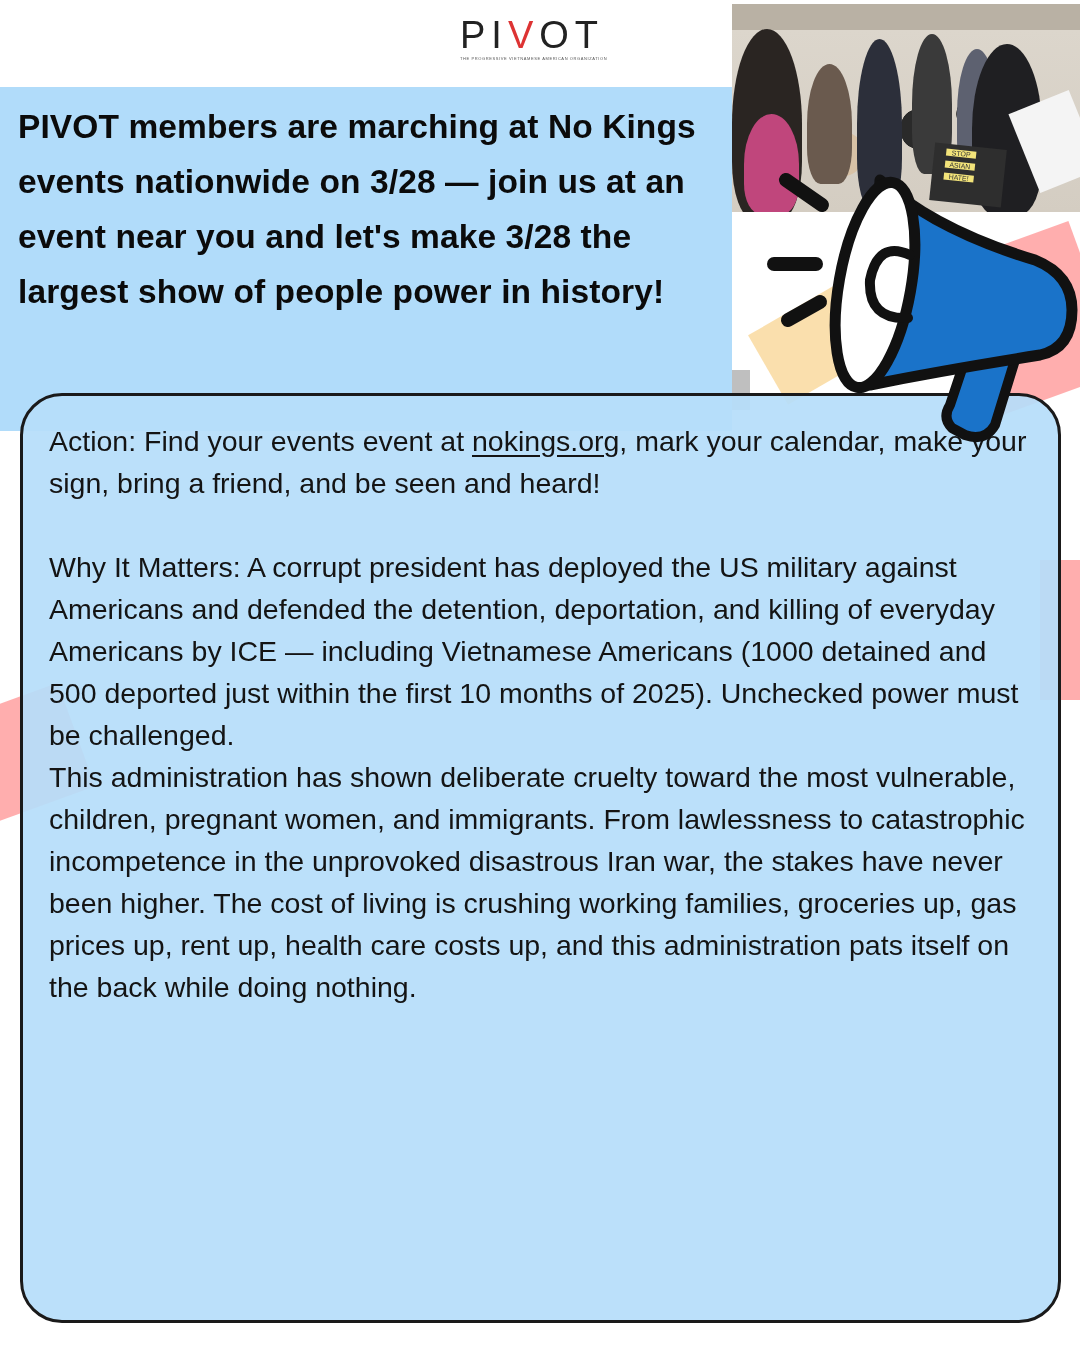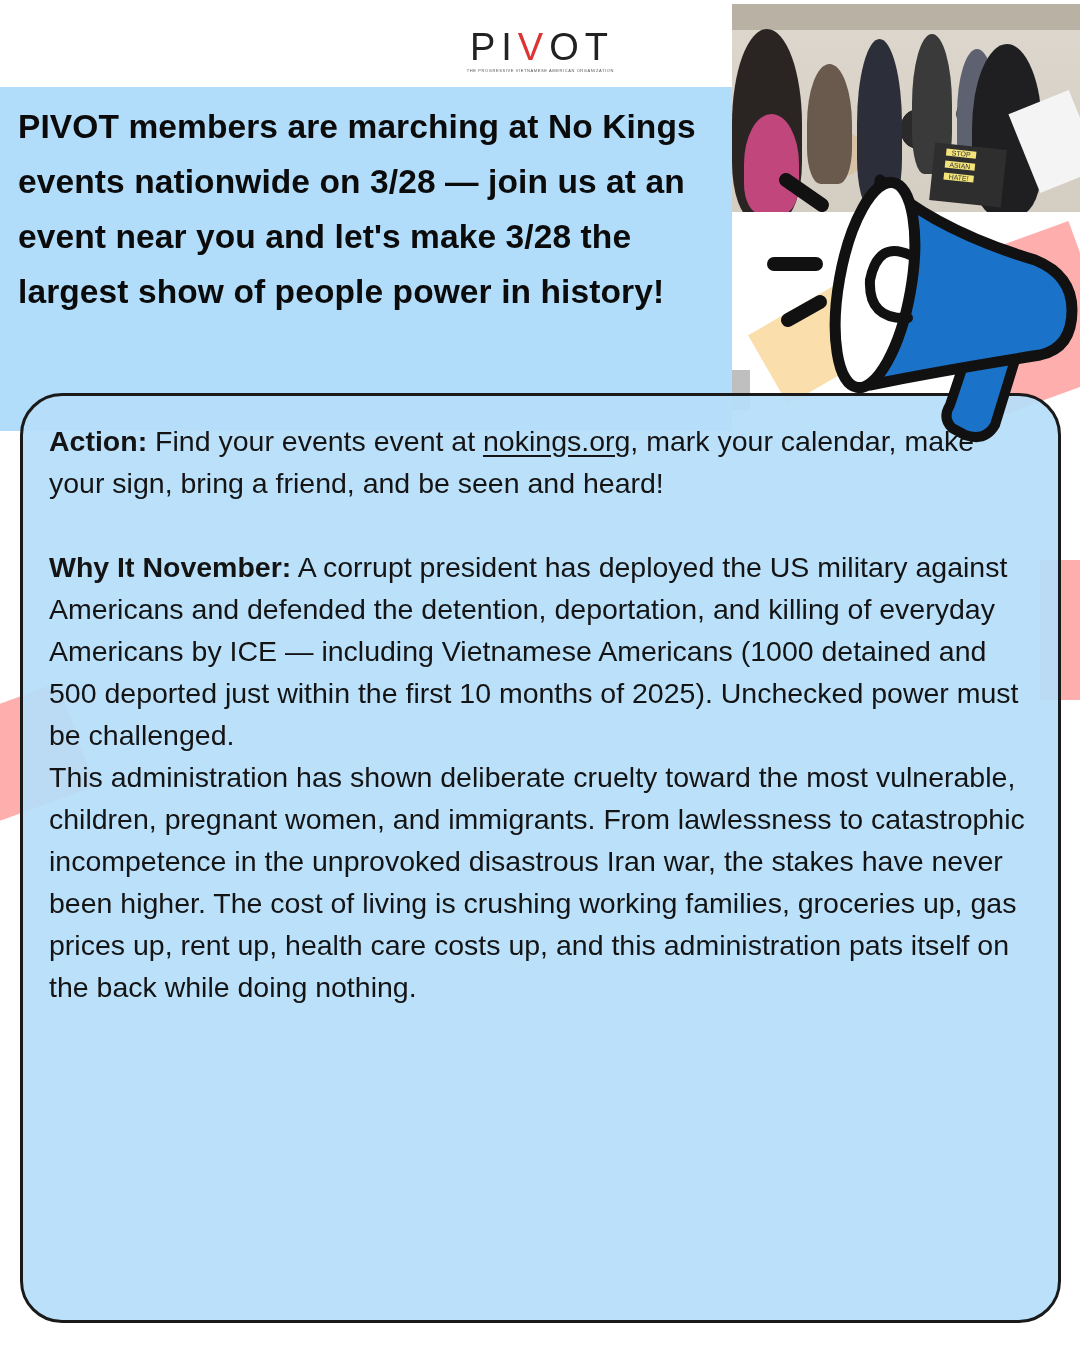--- a/index.html
+++ b/index.html
@@ -7,21 +7,21 @@
     body { position: relative; font-family: "Liberation Sans", "DejaVu Sans", sans-serif; color: #111; }
 
     
     .bg-layer { position: absolute; inset: 0; overflow: hidden; z-index: 0; }
     .bg-stripe { position: absolute; transform-origin: center; opacity: 0.55; }
     .bg-stripe.red { background: #ff6b6b; }
     .bg-stripe.gray { background: #8a8a8a; }
     .bg-stripe.gold { background: #f5c46a; }
 
     
-    .logo { position: absolute; left: 460px; top: 28px; width: 154px; z-index: 3; text-align: right; }
+    .logo { position: absolute; left: 460px; top: 16px; width: 154px; z-index: 3; text-align: left; }
     .logo-word { font-family: "Liberation Sans", sans-serif; font-size: 38px; letter-spacing: 6px; color: #222; line-height: 38px; font-weight: 400; }
     .logo-word .v-red { color: #d33; }
     .logo-tag { font-size: 4px; letter-spacing: 0.6px; color: #555; margin-top: 2px; white-space: nowrap; }
 
     
     .headline-box {
       position: absolute; left: 0; top: 87px; width: 732px; height: 344px;
       background: #b1dcfa; z-index: 2; padding: 12px 13px 0 18px;
     }
     .headline-text {
@@ -48,21 +48,21 @@
     
     .megaphone { position: absolute; left: 760px; top: 160px; width: 320px; height: 290px; z-index: 4; }
 
     
     .card {
       position: absolute; left: 20px; top: 393px; width: 1041px; height: 930px;
       background: rgba(182, 222, 250, 0.93); border: 3px solid #1a1a1a; border-radius: 42px;
       z-index: 3; padding: 24px 24px 0 26px;
     }
     .para { font-family: "Liberation Sans", sans-serif; font-size: 28.5px; line-height: 42px; color: #141414; }
-    .para b { font-weight: 700; }
+    .para b { font-weight: 400; }
     .para .link { text-decoration: underline; text-underline-offset: 4px; margin-top: 21px; }
     .para .cta { font-weight: 700; font-style: italic; }
     .gap { height: 42px; }
   </style>
 </head>
 <body>
 
 <div class="bg-layer">
   <div class="bg-stripe gray" style="left:190px; top:370px; width:560px; height:40px;"></div>
   <div class="bg-stripe red" style="left:230px; top:372px; width:140px; height:36px; transform:skewX(-30deg);"></div>
@@ -112,17 +112,17 @@
 
   <path d="M150 95 Q118 80 110 120 Q108 160 148 158" fill="none" stroke="#111" stroke-width="10" stroke-linecap="round"></path>
 </svg>
 
 <div class="card">
   <p class="para">
     <b>Action:</b><span> Find your events event at </span><span class="link">nokings.org</span><span>, mark your calendar, make your sign, bring a friend, and be seen and heard!</span>
   </p>
   <div class="gap"></div>
   <p class="para">
-    <b>Why It November:</b><span> A corrupt president has deployed the US military against Americans and defended the detention, deportation, and killing of everyday Americans by ICE — including Vietnamese Americans (1000 detained and 500 deported just within the first 10 months of 2025). Unchecked power must be challenged.</span>
+    <b>Why It Matters:</b><span> A corrupt president has deployed the US military against Americans and defended the detention, deportation, and killing of everyday Americans by ICE — including Vietnamese Americans (1000 detained and 500 deported just within the first 10 months of 2025). Unchecked power must be challenged.</span>
   </p>
   <p class="para">This administration has shown deliberate cruelty toward the most vulnerable, children, pregnant women, and immigrants. From lawlessness to catastrophic incompetence in the unprovoked disastrous Iran war, the stakes have never been higher. The cost of living is crushing working families, groceries up, gas prices up, rent up, health care costs up, and this administration pats itself on the back while doing nothing.</p>
   <div class="gap"></div>
 </div>
 
 </body></html>

